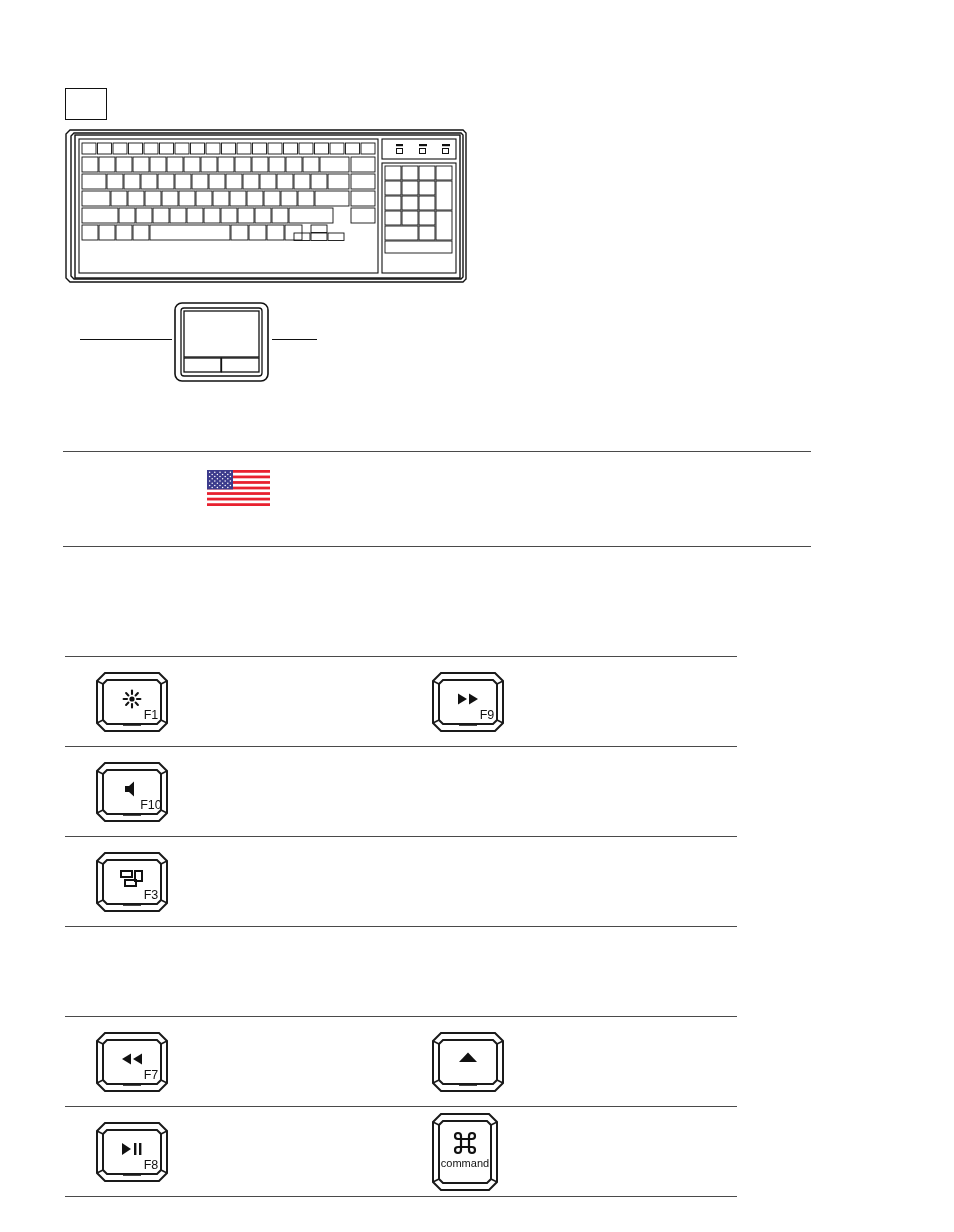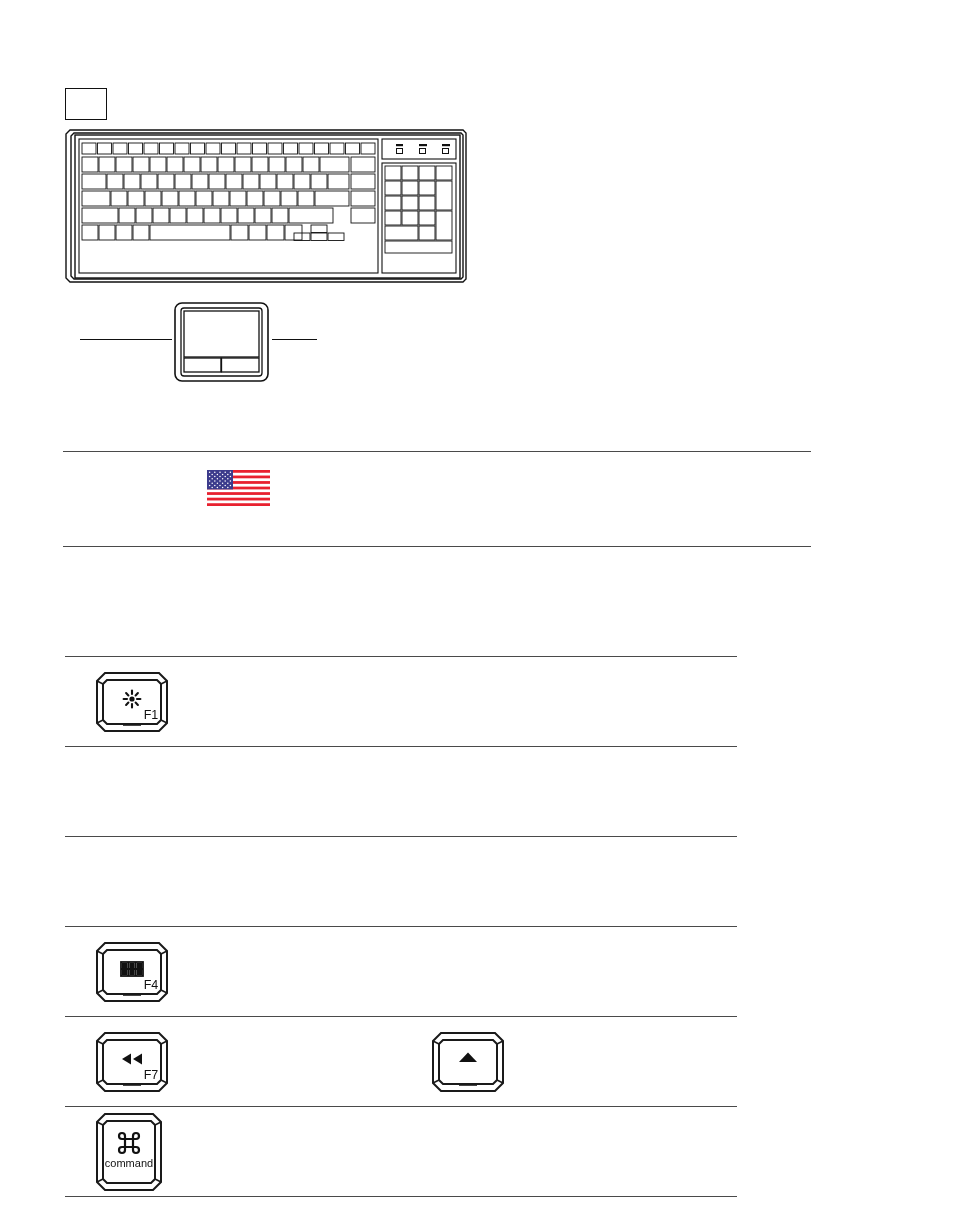--- a/index.html
+++ b/index.html
@@ -297,51 +297,71 @@
                   <path d="M3.6 3.6 L5.9 5.9"></path>
         <path d="M5.9 -5.9 L3.6 -3.6"></path>
                   <path d="M-3.6 3.6 L-5.9 5.9"></path>
                 </g>
               </g>
        </g>
        <text x="58" y="50" text-anchor="middle" font-family="Liberation Sans, sans-serif" font-size="12.5" fill="#111">F1</text>
      </svg>
         </div>
       </div>
-    </div>
-    <div class="trule"></div>
-    <div class="krow">
-    </div>
-    <div class="trule"></div>
-    <div class="krow">
-    </div>
-    <div class="trule"></div>
-    <div class="krow">
-      <div class="kcell">
-        <div class="keyart">
-          <svg width="78" height="66" viewBox="0 0 78 66" xmlns="http://www.w3.org/2000/svg">
-       <use href="#cap-wide"></use>
-       <g transform="translate(39,30)">
-         <g fill="none" stroke="#111" stroke-width="1.8">
-        <rect x="-11" y="-7" width="22" height="14"></rect>
-        <path d="M-11 0 L11 0 M-3.7 -7 L-3.7 7 M3.7 -7 L3.7 7"></path>
-              </g>
-        <g fill="#111">
-                <rect x="-10" y="-6" width="5.4" height="5"></rect>
-        <rect x="-2.7" y="-6" width="5.4" height="5"></rect>
-        <rect x="4.7" y="-6" width="5.4" height="5"></rect>
-        <rect x="-10" y="1" width="5.4" height="5"></rect>
-        <rect x="-2.7" y="1" width="5.4" height="5"></rect>
-        <rect x="4.7" y="1" width="5.4" height="5"></rect>
-              </g>
-       </g>
-       <text x="58" y="50" text-anchor="middle" font-family="Liberation Sans, sans-serif" font-size="12.5" fill="#111">F4</text>
-     </svg>
-        </div>
-      </div>
+      <div class="kcell">
+        <div class="keyart">
+          <svg width="78" height="66" viewBox="0 0 78 66" xmlns="http://www.w3.org/2000/svg">
+       <use href="#cap-wide"></use>
+       <g transform="translate(39,30)">
+         <g fill="#111">
+                <path d="M1 -5.5 L1 5.5 L10 0 Z"></path>
+                <path d="M-10 -5.5 L-10 5.5 L-1 0 Z"></path>
+              </g>
+       </g>
+       <text x="58" y="50" text-anchor="middle" font-family="Liberation Sans, sans-serif" font-size="12.5" fill="#111">F9</text>
+     </svg>
+        </div>
+      </div>
+    </div>
+    <div class="trule"></div>
+    <div class="krow">
+      <div class="kcell">
+        <div class="keyart">
+          <svg width="78" height="66" viewBox="0 0 78 66" xmlns="http://www.w3.org/2000/svg">
+       <use href="#cap-wide"></use>
+       <g transform="translate(39,30)">
+         <g fill="#111">
+                <path d="M-7 -3 L-3 -3 L2 -7.5 L2 7.5 L-3 3 L-7 3 Z"></path>
+              </g>
+       </g>
+       <text x="58" y="50" text-anchor="middle" font-family="Liberation Sans, sans-serif" font-size="12.5" fill="#111">F10</text>
+     </svg>
+        </div>
+      </div>
+    </div>
+    <div class="trule"></div>
+    <div class="krow">
+      <div class="kcell">
+        <div class="keyart">
+          <svg width="78" height="66" viewBox="0 0 78 66" xmlns="http://www.w3.org/2000/svg">
+       <use href="#cap-wide"></use>
+       <g transform="translate(39,30)">
+         <g fill="none" stroke="#111" stroke-width="2">
+        <rect x="-11" y="-8" width="11" height="6"></rect>
+        <rect x="-7" y="1" width="11" height="6"></rect>
+        <rect x="3" y="-8" width="7" height="10"></rect>
+              </g>
+       </g>
+       <text x="58" y="50" text-anchor="middle" font-family="Liberation Sans, sans-serif" font-size="12.5" fill="#111">F3</text>
+     </svg>
+        </div>
+      </div>
+    </div>
+    <div class="trule"></div>
+    <div class="krow">
     </div>
     <div class="trule"></div>
     <div class="krow">
       <div class="kcell">
         <div class="keyart">
           <svg width="78" height="66" viewBox="0 0 78 66" xmlns="http://www.w3.org/2000/svg">
        <use href="#cap-wide"></use>
        <g transform="translate(39,30)">
          <g fill="#111">
                 <path d="M-1 -5.5 L-1 5.5 L-10 0 Z"></path>
@@ -361,20 +381,35 @@
                 <path d="M0 -6.5 L9 3 L-9 3 Z"></path>
               </g>
        </g>
 
      </svg>
         </div>
       </div>
     </div>
     <div class="trule"></div>
     <div class="krow">
+      <div class="kcell">
+        <div class="keyart">
+          <svg width="78" height="66" viewBox="0 0 78 66" xmlns="http://www.w3.org/2000/svg">
+       <use href="#cap-wide"></use>
+       <g transform="translate(39,30)">
+         <g fill="#111">
+                <path d="M-10 -6 L-10 6 L-1 0 Z"></path>
+        <rect x="2" y="-6" width="2.4" height="12"></rect>
+        <rect x="7" y="-6" width="2.4" height="12"></rect>
+              </g>
+       </g>
+       <text x="58" y="50" text-anchor="middle" font-family="Liberation Sans, sans-serif" font-size="12.5" fill="#111">F8</text>
+     </svg>
+        </div>
+      </div>
       <div class="kcell tall">
         <div class="keyart">
           <svg width="72" height="84" viewBox="0 0 72 84" xmlns="http://www.w3.org/2000/svg">
        <use href="#cap-tall"></use>
        <g transform="translate(36,33)">
          <g fill="none" stroke="#111" stroke-width="2.2" stroke-linejoin="round">
         <path d="M-4 -4 L4 -4 L4 4 L-4 4 Z"></path>
         <path d="M-4 -4 L-4 -7 A3 3 0 1 0 -7 -4 L-4 -4"></path>
         <path d="M4 -4 L7 -4 A3 3 0 1 0 4 -7 L4 -4"></path>
         <path d="M-4 4 L-4 7 A3 3 0 1 1 -7 4 L-4 4"></path>

